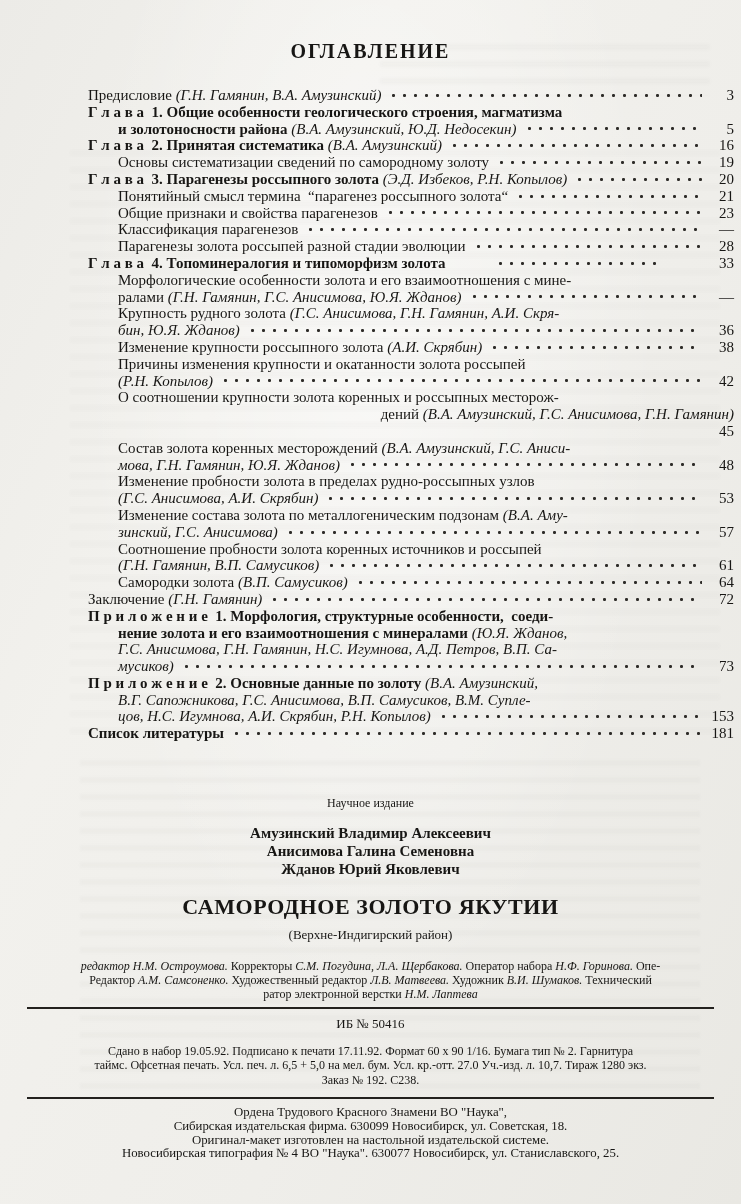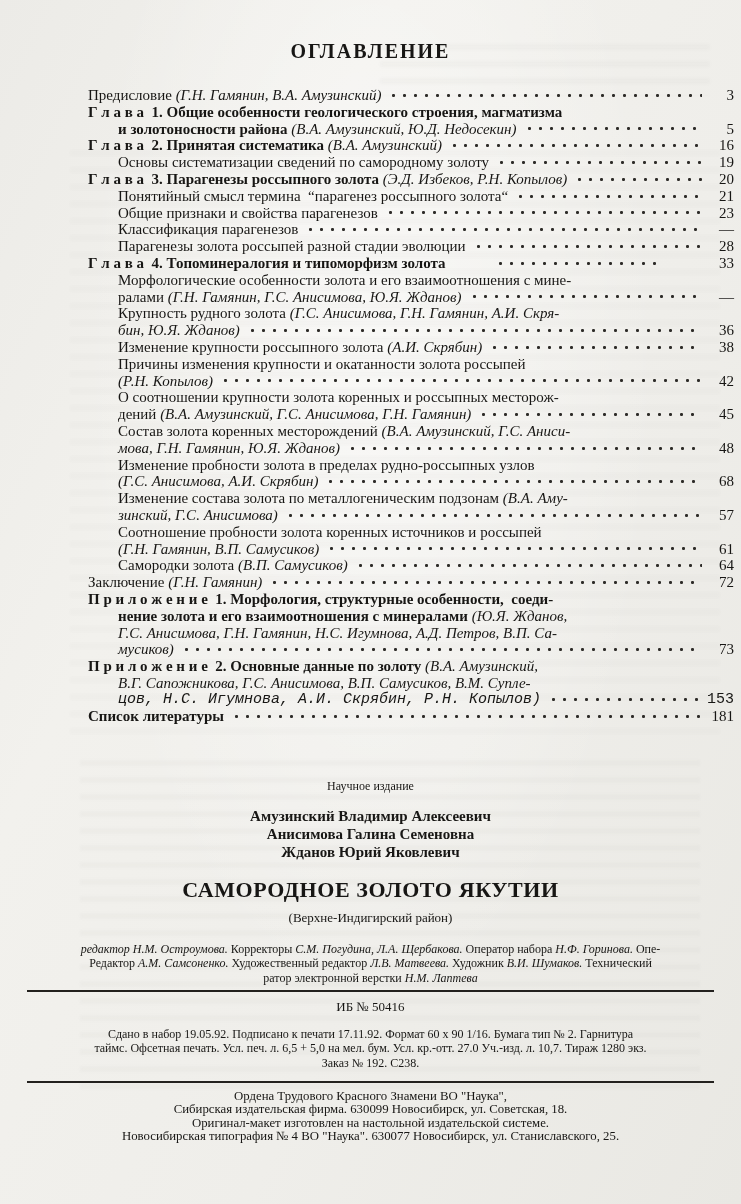--- a/index.html
+++ b/index.html
@@ -133,29 +133,29 @@
       </div>
       <div class="toc-entry">
         <div class="toc-line last" style="padding-left: 30px;"><span class="line-text"><span class="sg-n">Изменение крупности россыпного золота </span><span class="sg-i">(А.И. Скрябин)</span></span><span class="leader"></span><span class="pagenum">38</span></div>
       </div>
       <div class="toc-entry">
         <div class="toc-line" style="padding-left: 30px;"><span class="line-text"><span class="sg-n">Причины изменения крупности и окатанности золота россыпей</span></span></div>
         <div class="toc-line last" style="padding-left: 30px;"><span class="line-text"><span class="sg-i">(Р.Н. Копылов)</span></span><span class="leader"></span><span class="pagenum">42</span></div>
       </div>
       <div class="toc-entry">
         <div class="toc-line" style="padding-left: 30px;"><span class="line-text"><span class="sg-n">О соотношении крупности золота коренных и россыпных месторож-</span></span></div>
-        <div class="toc-line last" style="padding-left: 30px;"><span class="line-text"><span class="sg-n">дений </span><span class="sg-i">(В.А. Амузинский, Г.С. Анисимова, Г.Н. Гамянин)</span></span><span class="leader"></span><span class="pagenum">45</span></div>
+        <div class="toc-line last" style="padding-left: 30px; flex-direction: column;"><span class="line-text"><span class="sg-n">дений </span><span class="sg-i">(В.А. Амузинский, Г.С. Анисимова, Г.Н. Гамянин)</span></span><span class="leader"></span><span class="pagenum">45</span></div>
       </div>
       <div class="toc-entry">
         <div class="toc-line" style="padding-left: 30px;"><span class="line-text"><span class="sg-n">Состав золота коренных месторождений </span><span class="sg-i">(В.А. Амузинский, Г.С. Аниси-</span></span></div>
         <div class="toc-line last" style="padding-left: 30px;"><span class="line-text"><span class="sg-i">мова, Г.Н. Гамянин, Ю.Я. Жданов)</span></span><span class="leader"></span><span class="pagenum">48</span></div>
       </div>
       <div class="toc-entry">
         <div class="toc-line" style="padding-left: 30px;"><span class="line-text"><span class="sg-n">Изменение пробности золота в пределах рудно-россыпных узлов</span></span></div>
-        <div class="toc-line last" style="padding-left: 30px;"><span class="line-text"><span class="sg-i">(Г.С. Анисимова, А.И. Скрябин)</span></span><span class="leader"></span><span class="pagenum">68</span></div>
+        <div class="toc-line last" style="padding-left: 30px;"><span class="line-text"><span class="sg-i">(Г.С. Анисимова, А.И. Скрябин)</span></span><span class="leader"></span><span class="pagenum">53</span></div>
       </div>
       <div class="toc-entry">
         <div class="toc-line" style="padding-left: 30px;"><span class="line-text"><span class="sg-n">Изменение состава золота по металлогеническим подзонам </span><span class="sg-i">(В.А. Аму-</span></span></div>
         <div class="toc-line last" style="padding-left: 30px;"><span class="line-text"><span class="sg-i">зинский, Г.С. Анисимова)</span></span><span class="leader"></span><span class="pagenum">57</span></div>
       </div>
       <div class="toc-entry">
         <div class="toc-line" style="padding-left: 30px;"><span class="line-text"><span class="sg-n">Соотношение пробности золота коренных источников и россыпей</span></span></div>
         <div class="toc-line last" style="padding-left: 30px;"><span class="line-text"><span class="sg-i">(Г.Н. Гамянин, В.П. Самусиков)</span></span><span class="leader"></span><span class="pagenum">61</span></div>
       </div>
       <div class="toc-entry">
@@ -166,21 +166,21 @@
       </div>
       <div class="toc-entry">
         <div class="toc-line" style="padding-left: 0px;"><span class="line-text"><span class="sg-b">П р и л о ж е н и е  1. Морфология, структурные особенности,  соеди-</span></span></div>
         <div class="toc-line" style="padding-left: 30px;"><span class="line-text"><span class="sg-b">нение золота и его взаимоотношения с минералами </span><span class="sg-i">(Ю.Я. Жданов,</span></span></div>
         <div class="toc-line" style="padding-left: 30px;"><span class="line-text"><span class="sg-i">Г.С. Анисимова, Г.Н. Гамянин, Н.С. Игумнова, А.Д. Петров, В.П. Са-</span></span></div>
         <div class="toc-line last" style="padding-left: 30px;"><span class="line-text"><span class="sg-i">мусиков)</span></span><span class="leader"></span><span class="pagenum">73</span></div>
       </div>
       <div class="toc-entry">
         <div class="toc-line" style="padding-left: 0px;"><span class="line-text"><span class="sg-b">П р и л о ж е н и е  2. Основные данные по золоту </span><span class="sg-i">(В.А. Амузинский,</span></span></div>
         <div class="toc-line" style="padding-left: 30px;"><span class="line-text"><span class="sg-i">В.Г. Сапожникова, Г.С. Анисимова, В.П. Самусиков, В.М. Супле-</span></span></div>
-        <div class="toc-line last" style="padding-left: 30px; font-family: Liberation Mono, monospace;"><span class="line-text"><span class="sg-i">цов, Н.С. Игумнова, А.И. Скрябин, Р.Н. Копылов)</span></span><span class="leader"></span><span class="pagenum">153</span></div>
+        <div class="toc-line last" style="padding-left: 30px;"><span class="line-text"><span class="sg-i">цов, Н.С. Игумнова, А.И. Скрябин, Р.Н. Копылов)</span></span><span class="leader"></span><span class="pagenum">153</span></div>
       </div>
       <div class="toc-entry">
         <div class="toc-line last" style="padding-left: 0px;"><span class="line-text"><span class="sg-b">Список литературы</span></span><span class="leader"></span><span class="pagenum">181</span></div>
       </div>
     </div>
 
   <div class="colophon">
     <div class="edition-note">Научное издание</div>
     <div class="authors">
         <div class="author-name">Амузинский Владимир Алексеевич</div>

